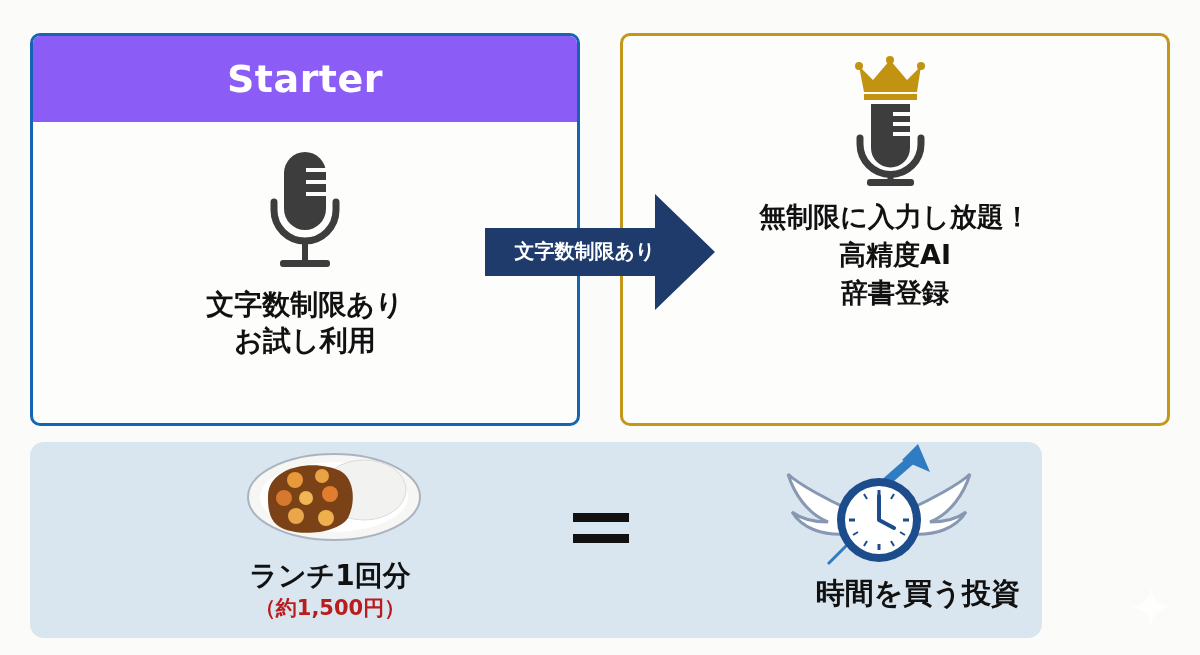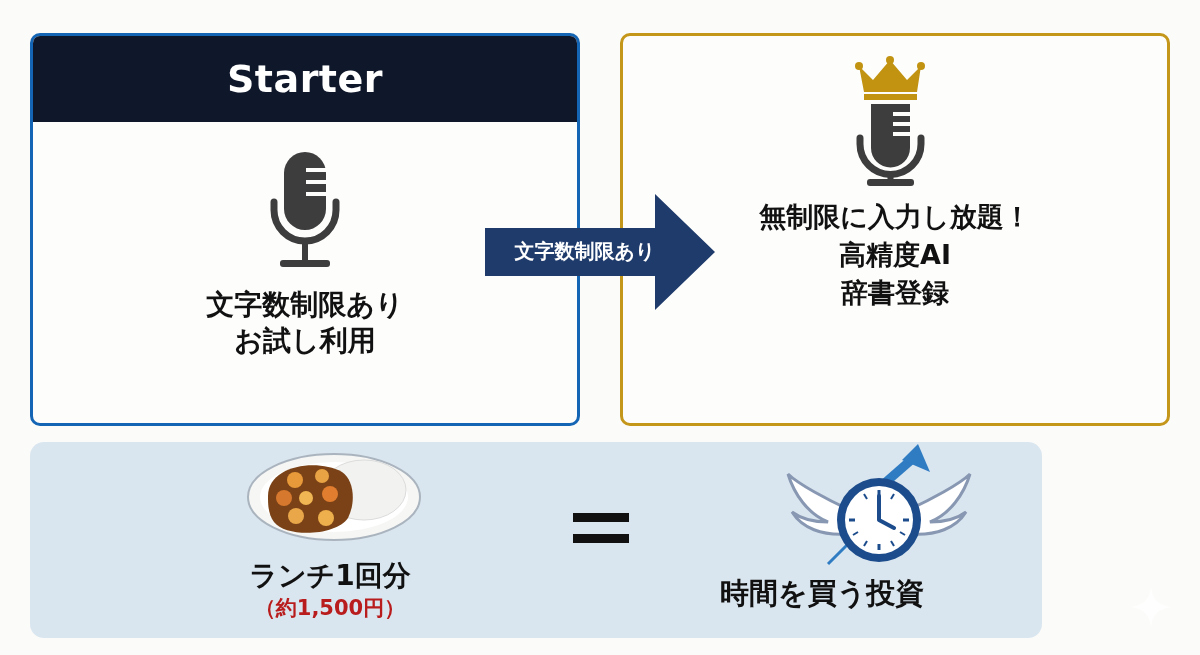--- a/index.html
+++ b/index.html
@@ -14,21 +14,21 @@
       overflow: hidden;
     }
     .card.starter { left: 30px; top: 33px; width: 550px; height: 393px; border-color: #1565b5; }
     .card.pro { left: 620px; top: 33px; width: 550px; height: 393px; border-color: #c4961a; }
 
     .card-header {
       height: 86px;
       display: flex; align-items: center; justify-content: center;
       color: #fff; font-weight: bold;
     }
-    .starter .card-header { background: #0f172a; }
+    .starter .card-header { background: #8b5cf6; }
     .pro .card-header { background: #c19311; }
 
     .hdr-main { font-size: 38px; letter-spacing: 0.5px; }
     .hdr-sub { font-size: 30px; margin-left: 8px; }
 
     .card-body { position: relative; height: calc(100% - 86px); }
 
     .mic { position: absolute; }
     .starter .mic { left: 237px; top: 30px; width: 70px; height: 118px; }
     .pro .mic { left: 230px; top: 20px; width: 75px; height: 130px; }
@@ -61,21 +61,21 @@
     }
     .lunch-sub {
       position: absolute; left: 150px; top: 152px; width: 300px;
       text-align: center; font-weight: bold; font-size: 21px; color: #b91c1c;
     }
     .equals { position: absolute; left: 543px; top: 71px; width: 56px; height: 36px; }
     .equals div { height: 9px; background: #111; margin-bottom: 12px; }
     .clock { position: absolute; left: 738px; top: 2px; width: 222px; height: 128px; }
     .time-title {
       position: absolute; left: 690px; top: 132px; width: 300px;
-      text-align: left; font-weight: bold; font-size: 29px; color: #111;
+      text-align: right; font-weight: bold; font-size: 29px; color: #111;
     }
     .sparkle { position: absolute; left: 1130px; top: 586px; width: 42px; height: 42px; }
   </style>
 </head>
 <body>
 
 <div class="card starter">
   <div class="card-header">
     <span class="hdr-main">Starter</span>
   </div>

